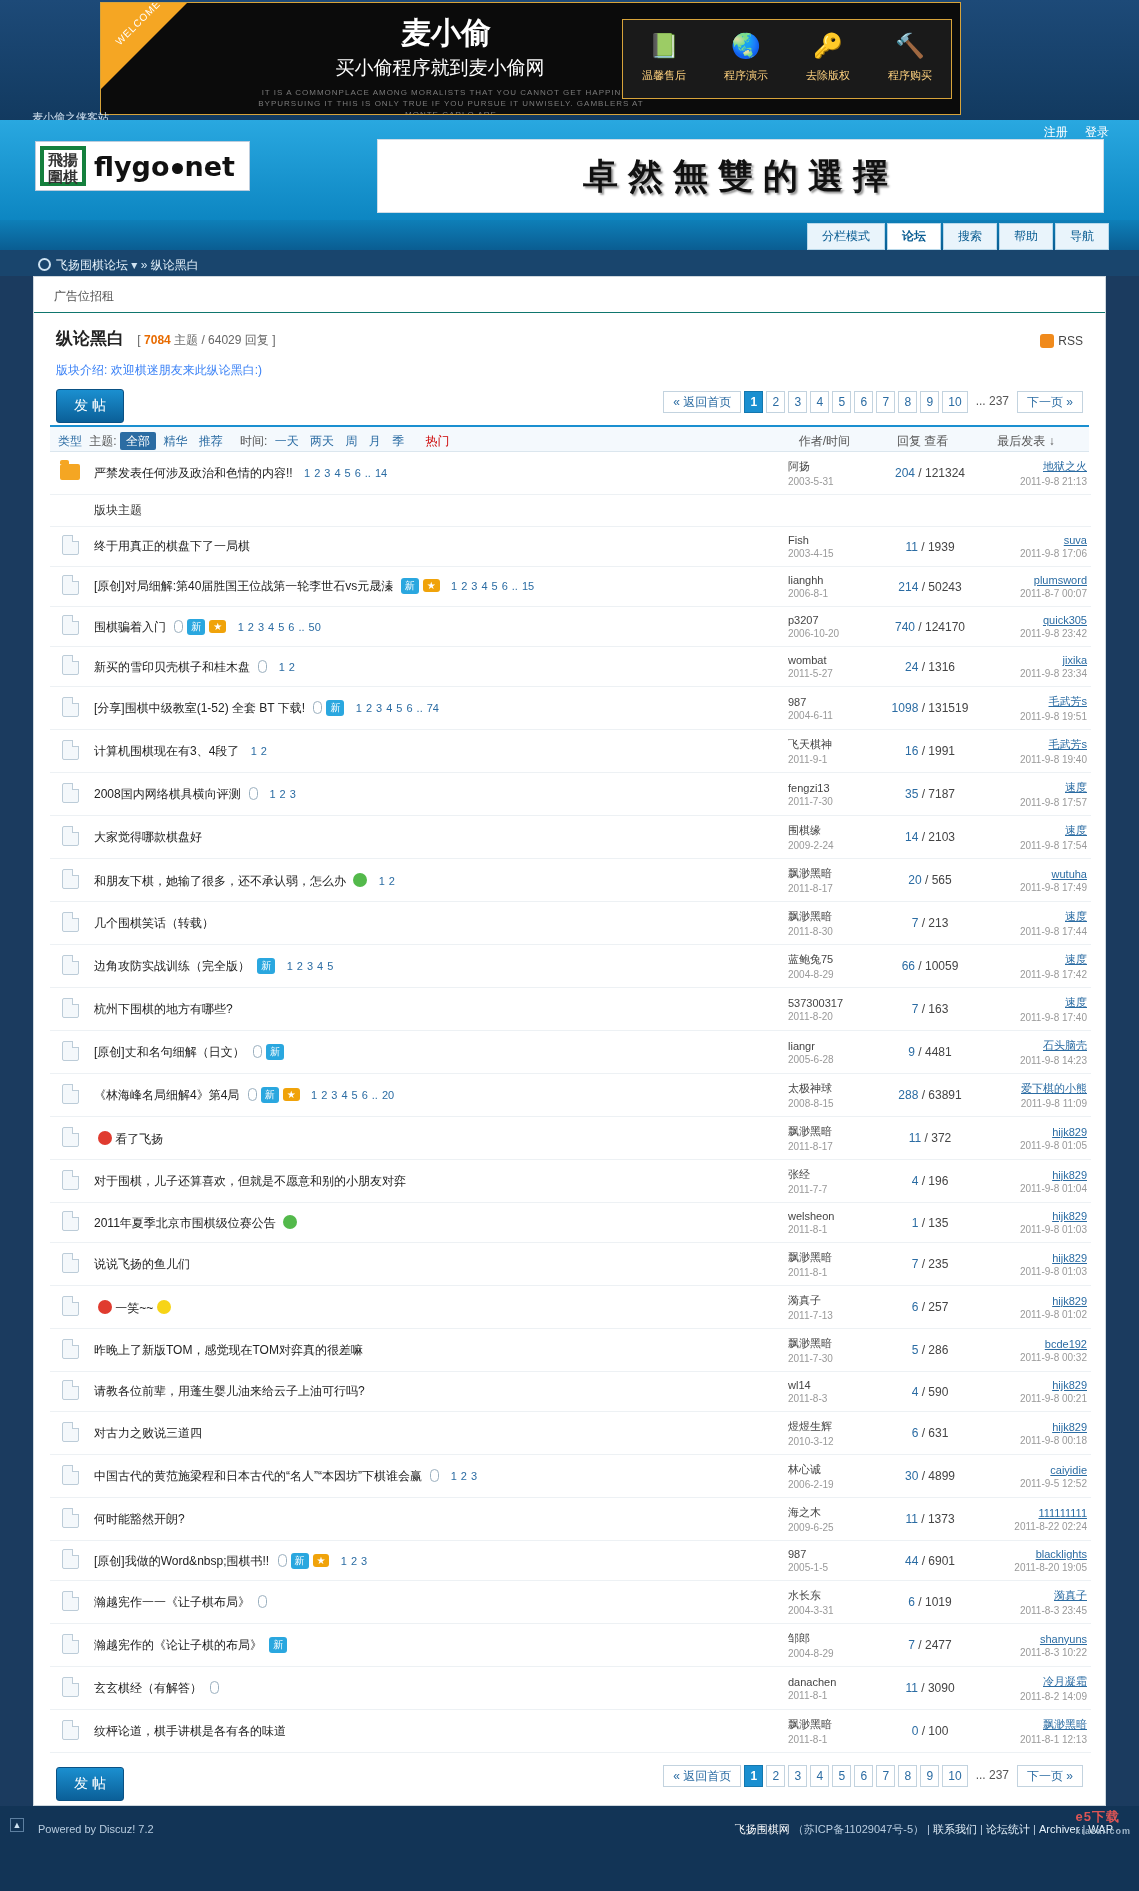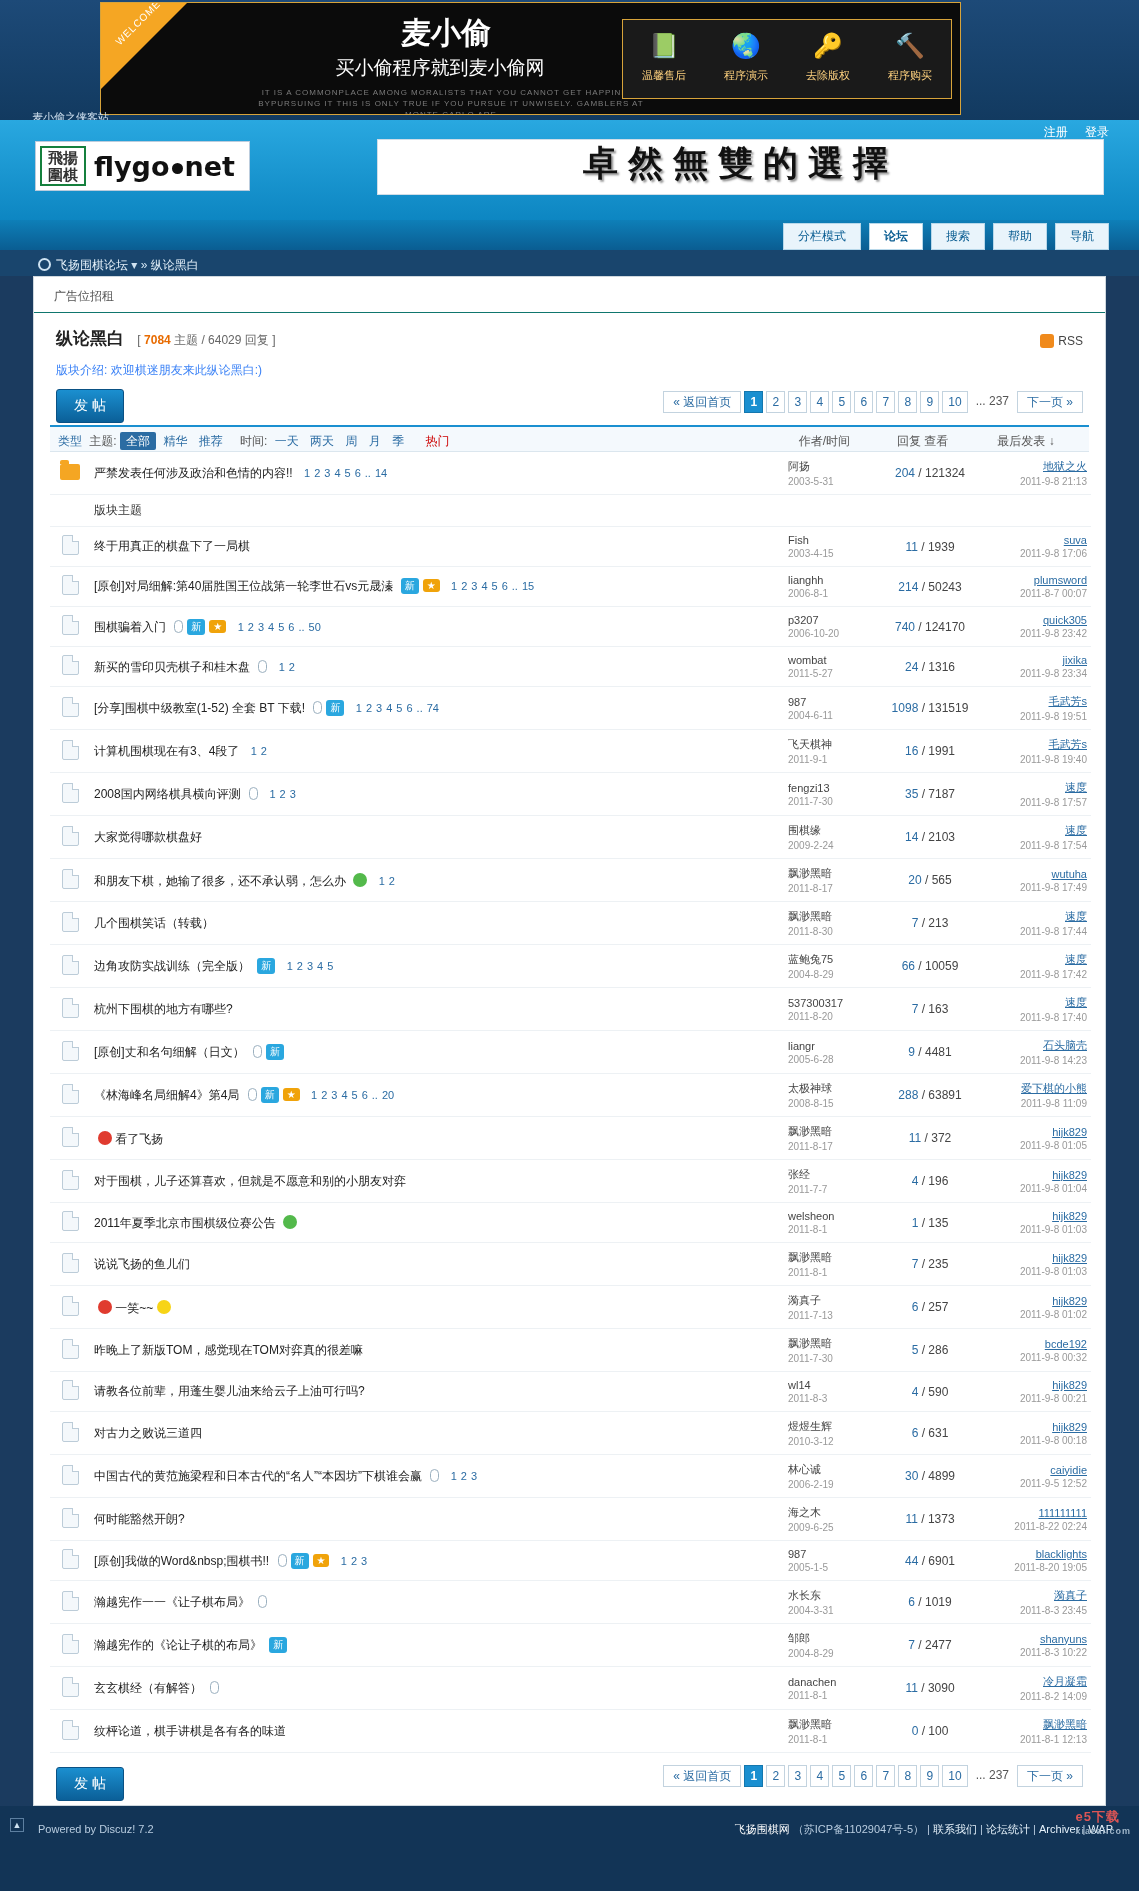--- a/index.html
+++ b/index.html
@@ -38,36 +38,36 @@
   .ad-ic .cap { color:#ffd27f; font-size:11px; }
   .topsite { position:absolute; left:32px; top:110px; color:#cfe0ef; font-size:11px; }
 
   
   .header { width: 1139px; background: #1f9cd6;
      background: linear-gradient(#29a8e0,#0d86c2); height: 100px; position:relative; }
   .toplinks { position:absolute; right:30px; top:4px; color:#fff; font-size:12px; }
   .toplinks a { color:#ffffff; text-decoration:none; margin-left:14px; }
   .logo { position:absolute; left:35px; top:21px; width:215px; height:50px;
      background:#fff; border:1px solid #bcd; display:flex; align-items:center; }
-  .logo-badge { width:46px; height:40px; margin-left:4px; border:2px solid #15803d;
+  .logo-badge { width:46px; height:40px; margin-left:4px; border:4px solid #15803d;
      font-family:"DejaVu Serif", serif; font-size:15px; line-height:17px; text-align:center;
      padding-top:2px; font-weight:bold; }
   .logo-text { margin-left:8px; font-size:27px; font-weight:bold; color:#111;
      font-family:"DejaVu Sans", sans-serif; }
   .logo-dot { display:inline-block; width:11px; height:11px; border-radius:50%;
      background:#111; margin:0 2px; vertical-align:middle; }
-  .banner-right { position:absolute; left:377px; top:19px; width:727px; height:56px;
-     background:#fff; border:1px solid #d0dde7; display:flex; align-items:flex-start; justify-content:center; }
+  .banner-right { position:absolute; left:377px; top:19px; width:727px; height:74px;
+     background:#fff; border:1px solid #d0dde7; display:flex; align-items:center; justify-content:center; }
   .banner-right span { font-family:"DejaVu Serif", serif; font-size:35px; font-weight:bold;
      letter-spacing:10px; color:#111; text-shadow: 2px 2px 2px #999; }
 
   
   .navbar { width:1139px; height:30px; background:#0d6fa8;
      background: linear-gradient(#0e7fb8,#0a5d92); position:relative; }
-  .nav-items { position:absolute; right:30px; top:3px; display:flex; gap:8px; }
+  .nav-items { position:absolute; right:30px; top:3px; display:flex; gap:2px; }
   .nav-item { padding:4px 14px; background:#e9f4fb; color:#0a5d92; font-size:12px;
      border:1px solid #b8d8ea; cursor:pointer; }
   .nav-item.active { background:#ffffff; color:#0a5d92; font-weight:bold; }
 
   
   .crumb { width:1139px; height:26px; background:#19456d; color:#cfe3f2; font-size:12px;
      padding:6px 0 0 38px; }
   .crumb a { color:#e6f2fb; text-decoration:none; }
   .crumb .ic { display:inline-block; width:13px; height:13px; border-radius:50%;
      border:2px solid #cfe3f2; position:relative; top:2px; margin-right:5px; }

